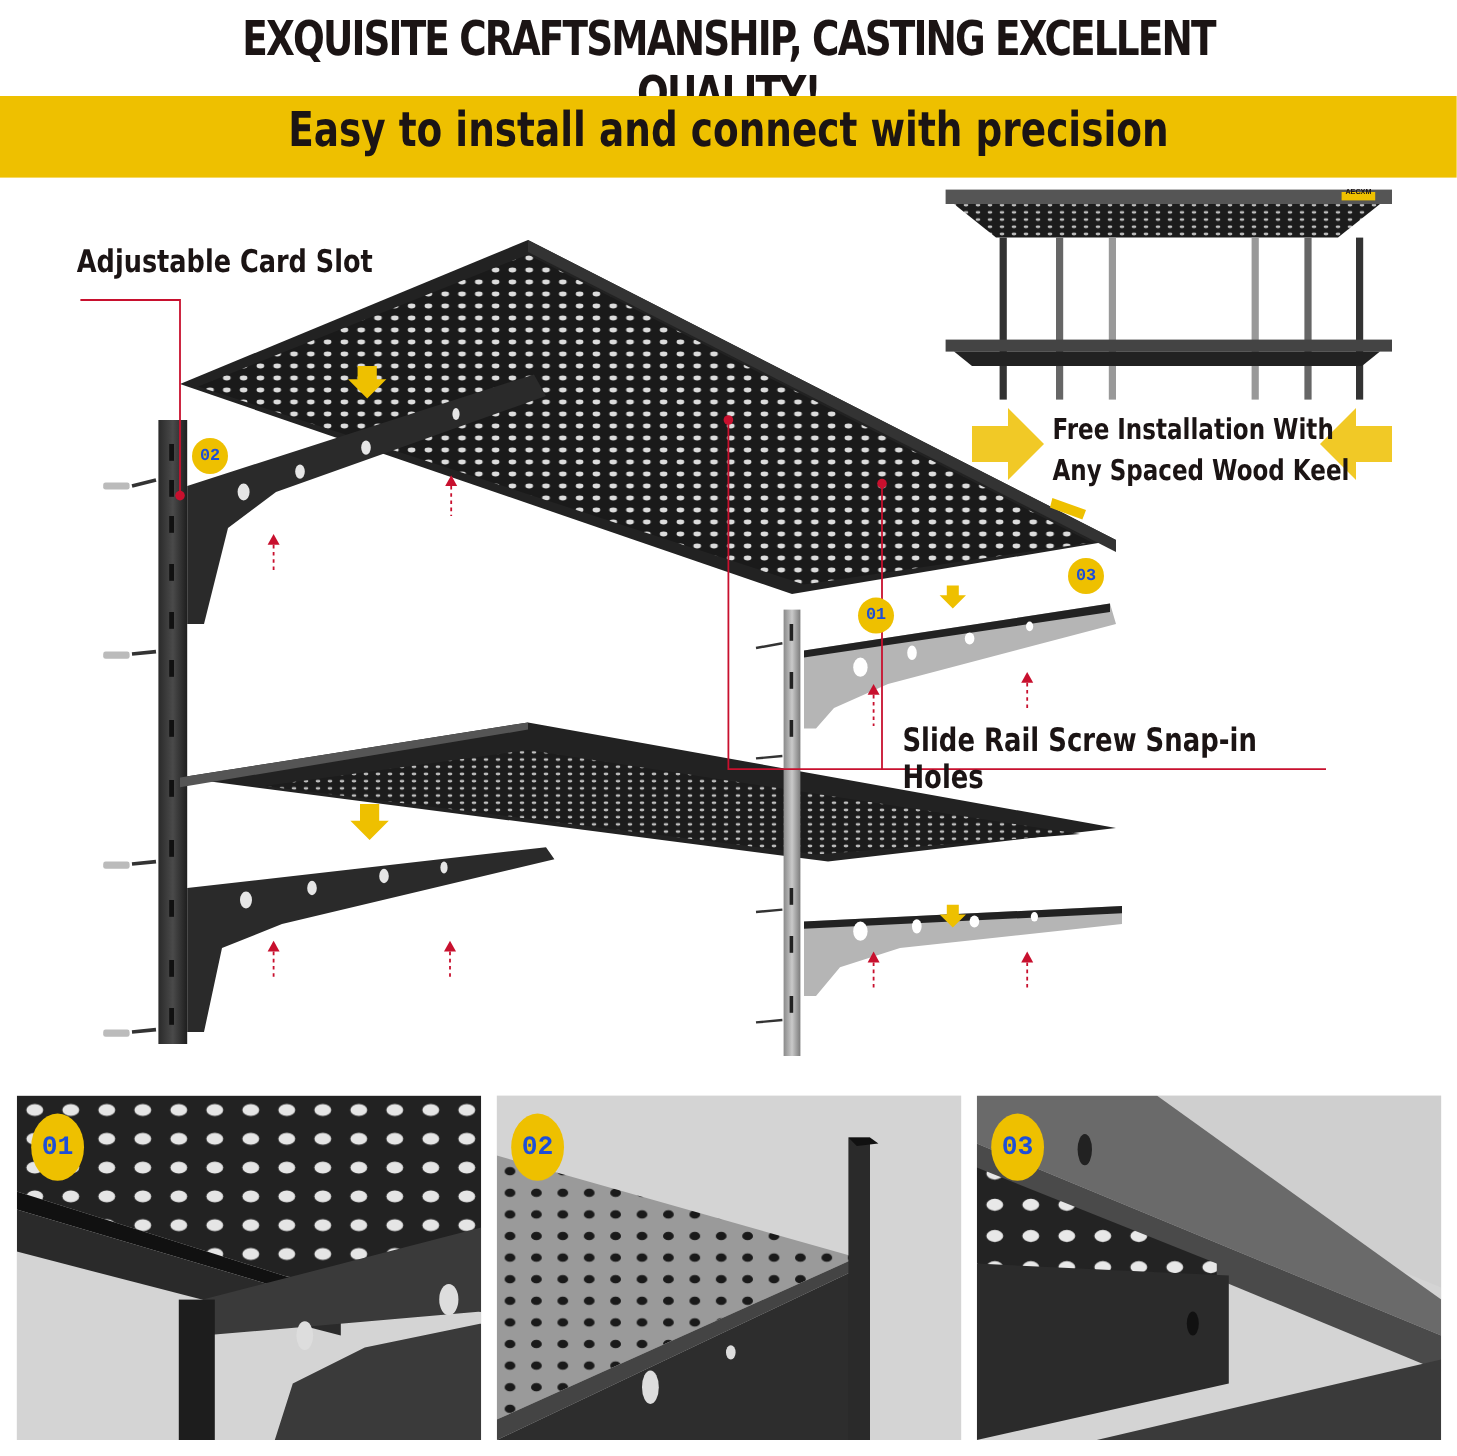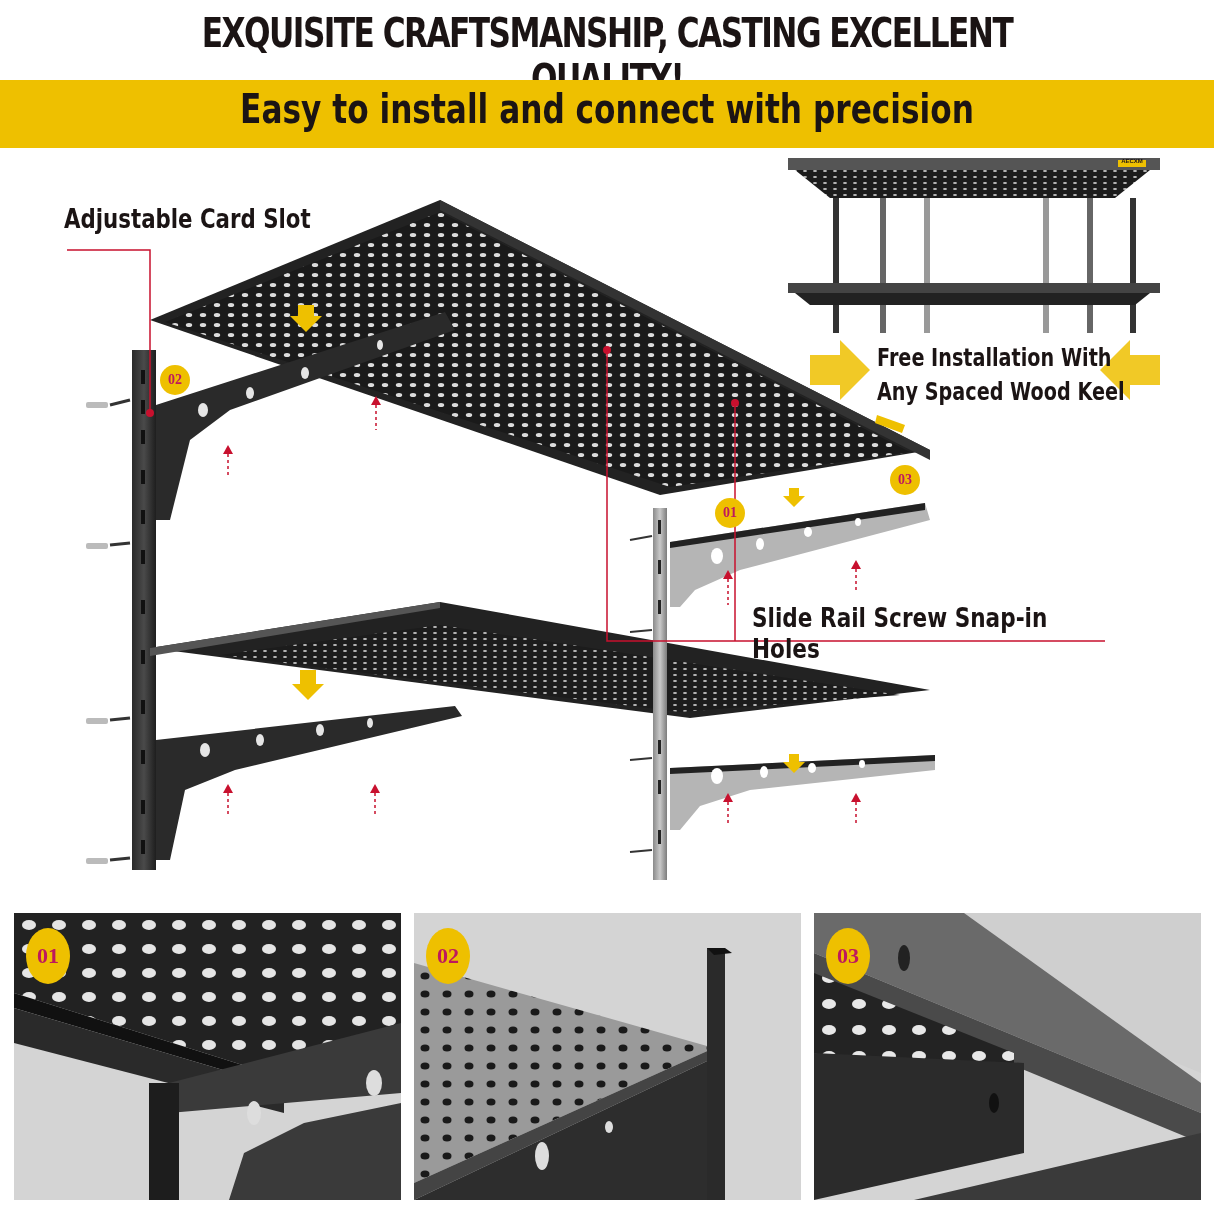--- a/index.html
+++ b/index.html
@@ -1,21 +1,21 @@
 <!DOCTYPE html>
 <html><head>
 <meta charset="utf-8">
 <style>
   html,body{margin:0;padding:0;background:#fff;}
   body{width:1214px;height:1213px;position:relative;overflow:hidden;font-family:"Liberation Sans",sans-serif;}
   .title{position:absolute;left:0;top:10px;width:1214px;text-align:center;font-family:"DejaVu Sans",sans-serif;font-weight:bold;font-size:40px;letter-spacing:-2px;color:#1b1414;transform:scaleX(0.78);transform-origin:center;}
   .band{position:absolute;left:0;top:80px;width:1214px;height:68px;background:#eec000;}
   .band-text{position:absolute;left:0;top:86px;width:1214px;text-align:center;font-family:"DejaVu Sans",sans-serif;font-weight:bold;font-size:40px;color:#1b1414;transform:scaleX(0.78);transform-origin:center;}
   .label{position:absolute;font-family:"DejaVu Sans",sans-serif;font-weight:bold;color:#1b1414;transform-origin:left center;}
-  .badge{position:absolute;width:30px;height:30px;border-radius:50%;background:#eec000;color:#be185d;font-family:Liberation Serif, serif;font-weight:bold;font-size:14px;display:flex;align-items:center;justify-content:center;}
+  .badge{position:absolute;width:30px;height:30px;border-radius:50%;background:#eec000;color:#1d4ed8;font-family:Liberation Mono, monospace;font-weight:bold;font-size:14px;display:flex;align-items:center;justify-content:center;}
   .badge.big{width:44px;height:56px;font-size:22px;border-radius:50%;}
   .panel{position:absolute;top:913px;width:387px;height:287px;background:#d4d4d4;overflow:hidden;}
   svg{display:block;}
 </style>
 </head>
 <body>
 
 <div class="title">EXQUISITE CRAFTSMANSHIP, CASTING EXCELLENT QUALITY!</div>
 <div class="band"></div>
 <div class="band-text">Easy to install and connect with precision</div>

